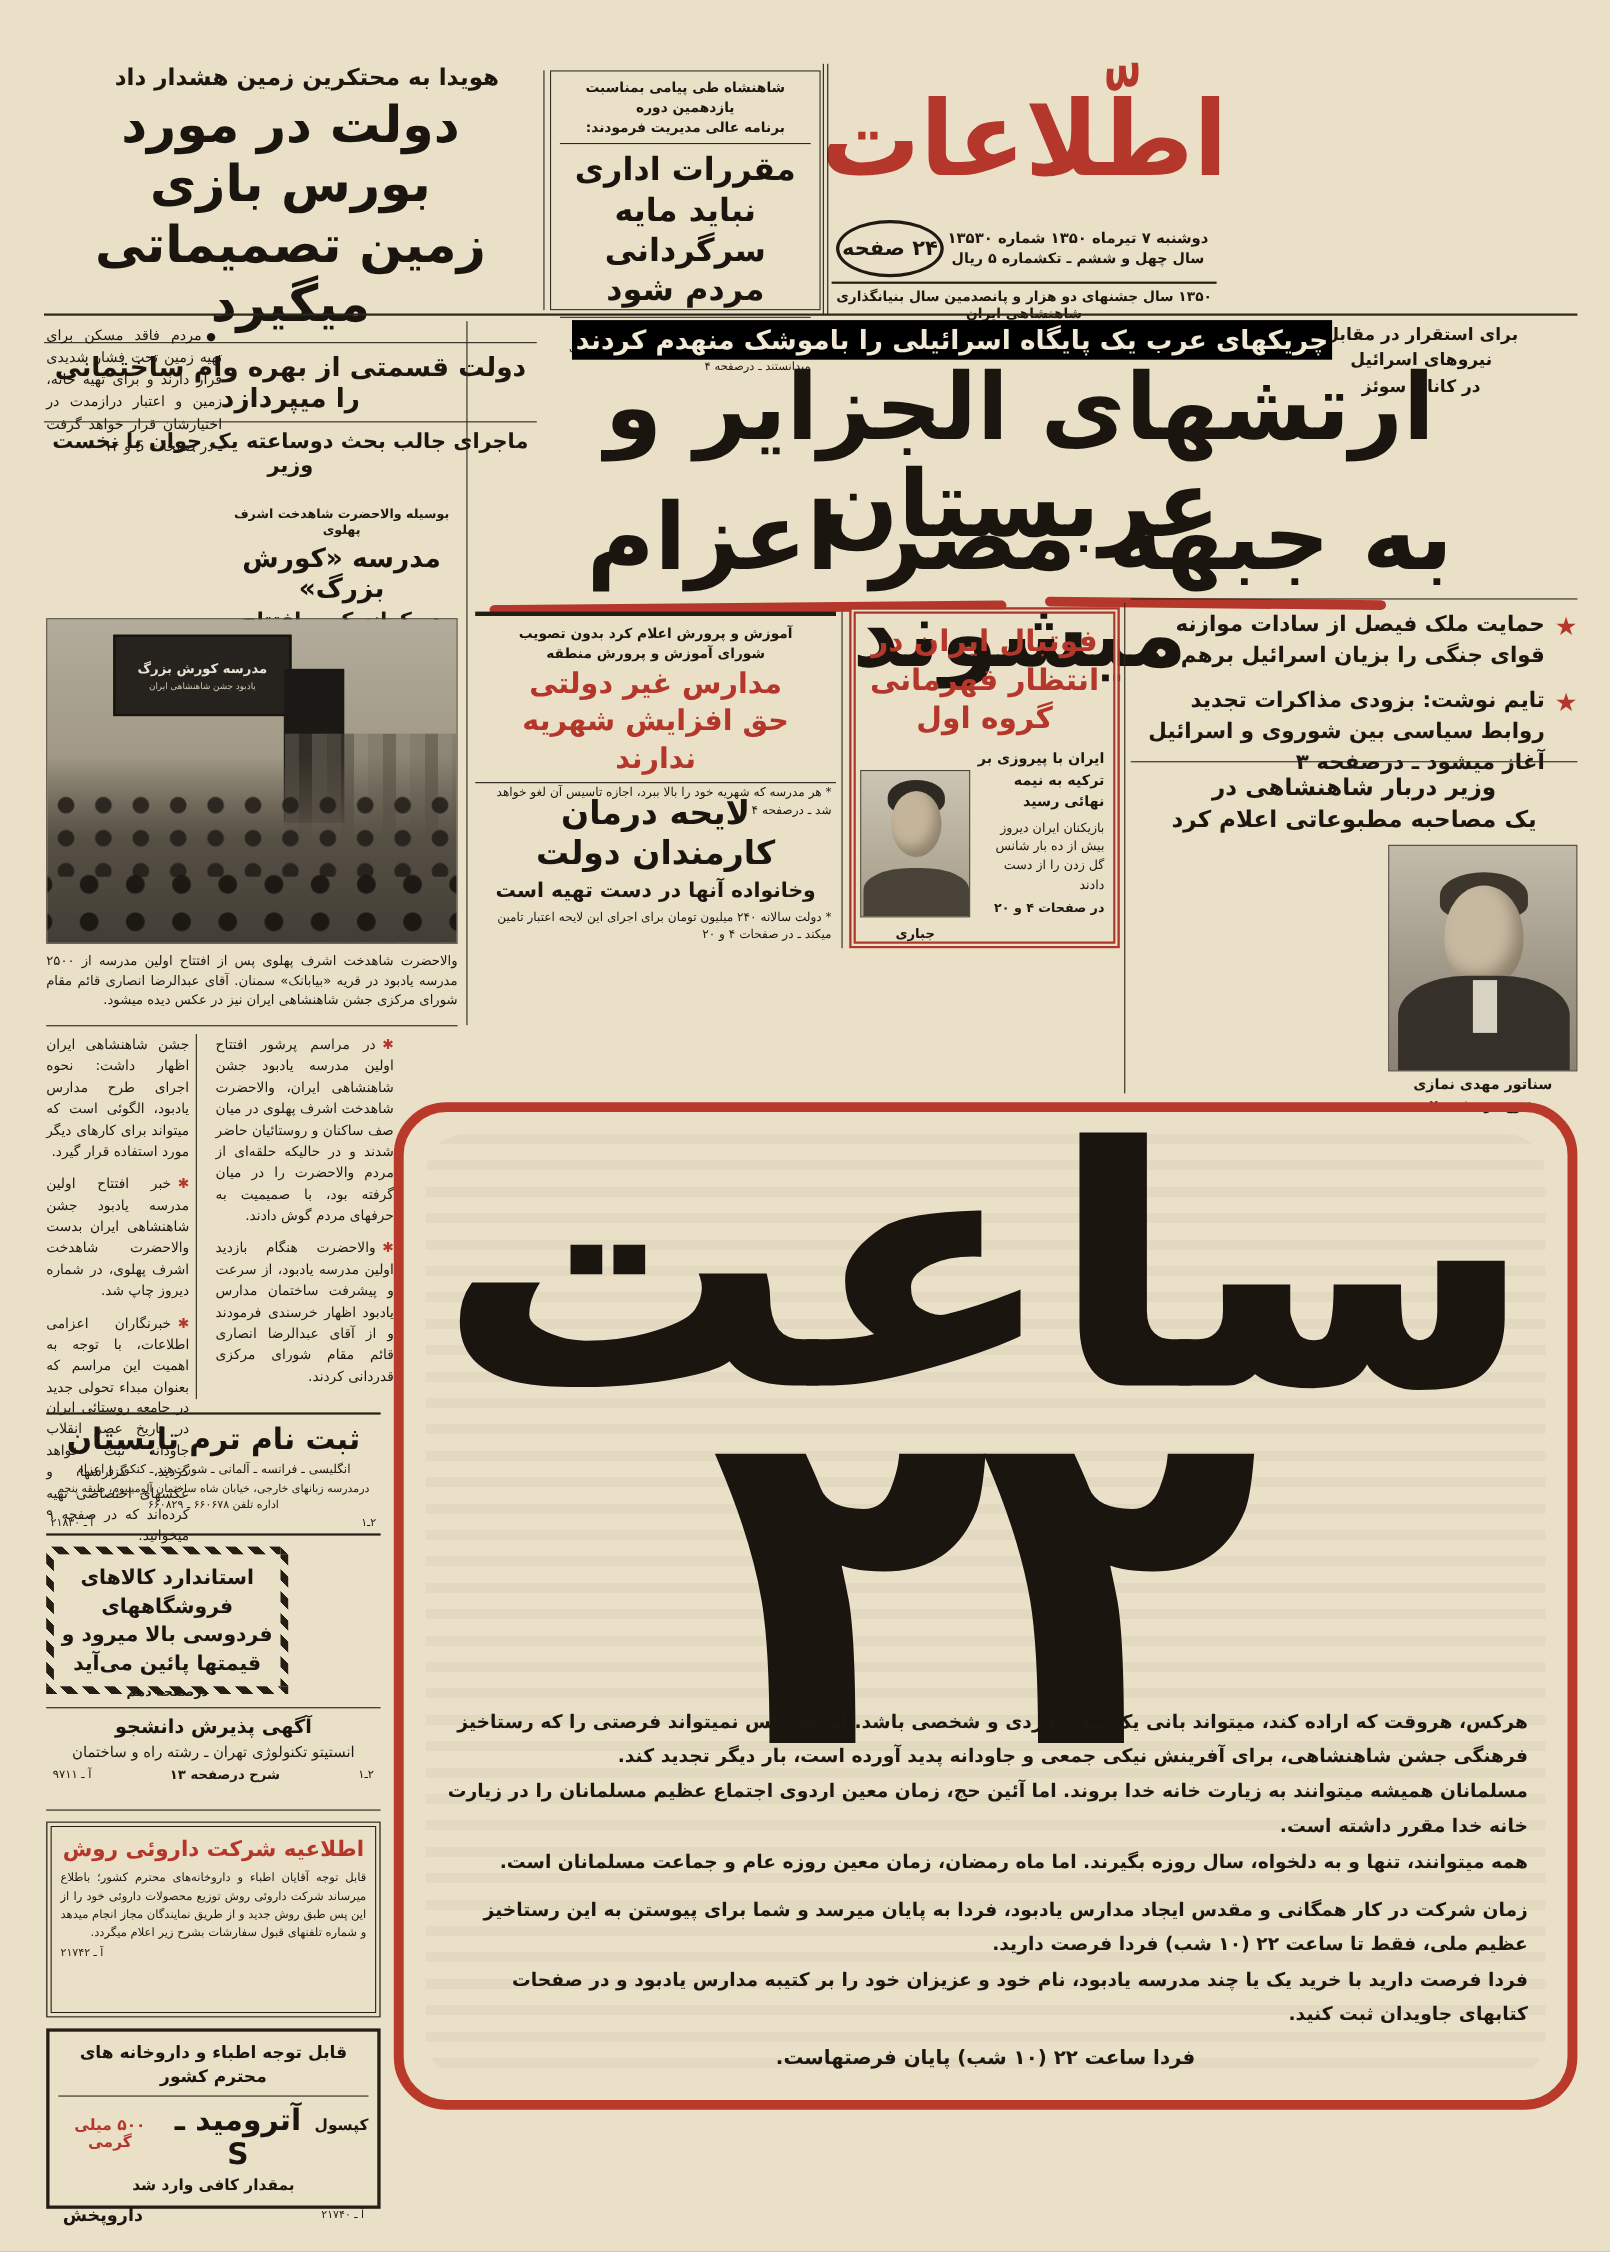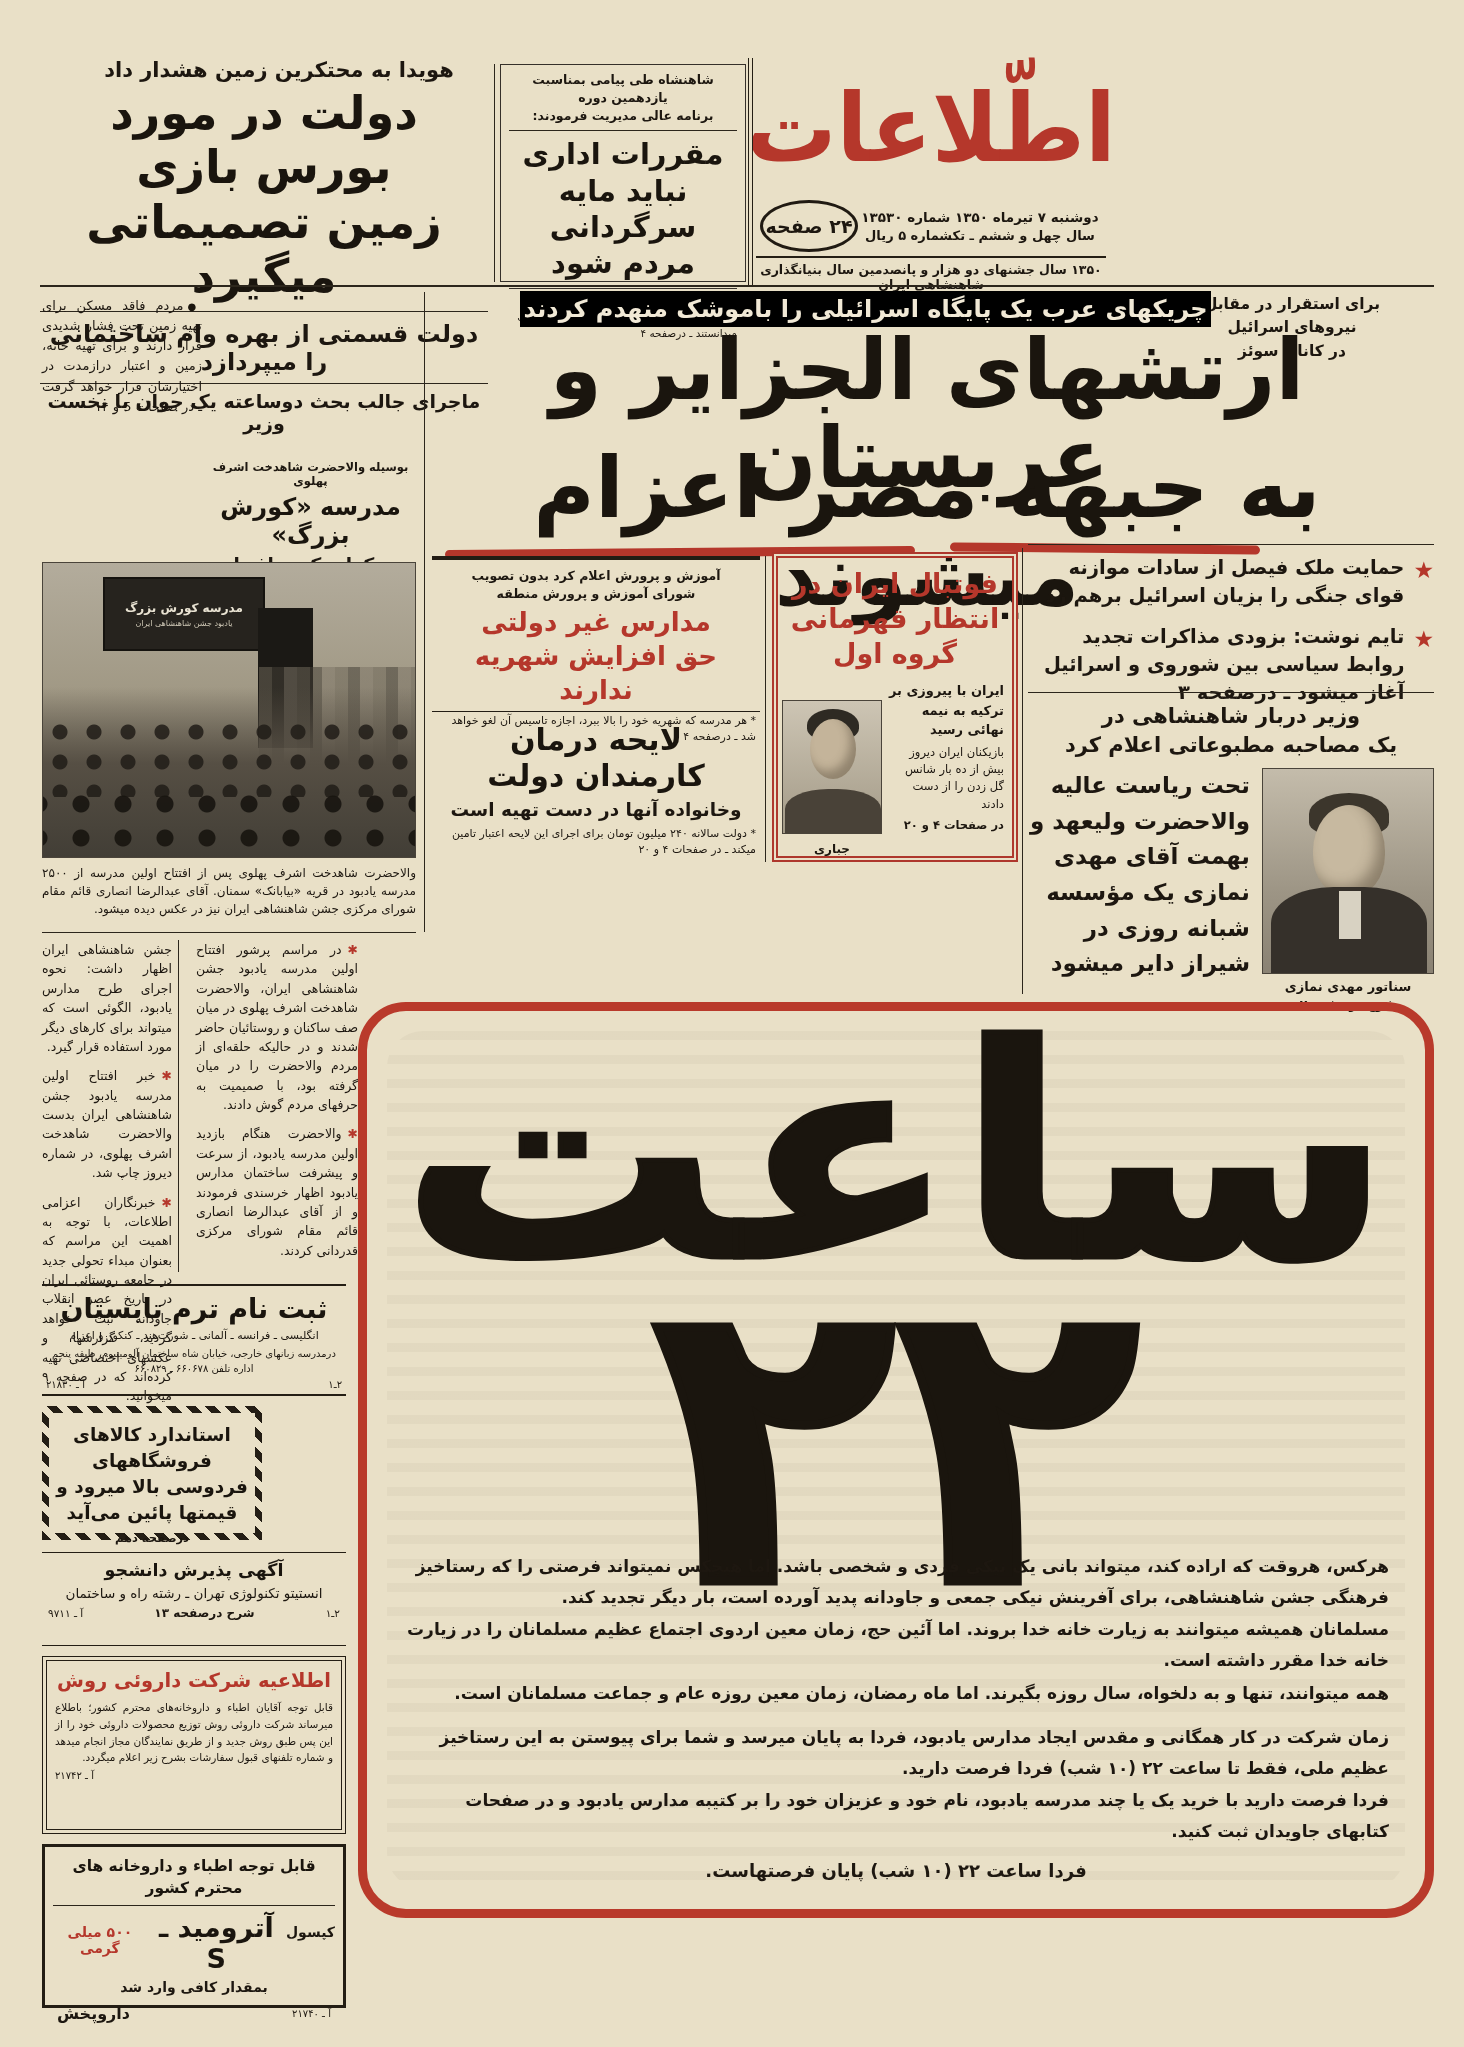--- a/index.html
+++ b/index.html
@@ -164,21 +164,20 @@
     <div style="flex:0 0 172px;">
       <div class="photo" style="position:relative;width:172px;height:206px;background:linear-gradient(180deg,#c4bcab,#9d9585 60%,#8a8273);display:block;">
         <div class="abs" style="left:46px;top:24px;width:80px;height:42px;background:#3c362c;border-radius:50% 50% 30% 30%;"></div>
         <div class="abs" style="left:50px;top:36px;width:72px;height:92px;background:#c7b9a0;border-radius:50% 50% 46% 46%;box-shadow:inset -8px -10px 14px rgba(70,60,45,.45);"></div>
         <div class="abs" style="left:8px;top:118px;width:156px;height:90px;background:#35302a;border-radius:40% 40% 0 0;"></div>
         <div class="abs" style="left:76px;top:122px;width:22px;height:48px;background:#d8d2c2;"></div>
       </div>
       <div class="b c" style="font-size:13px;margin-top:5px;">سناتور مهدی نمازی</div>
       <div class="b c" style="font-size:12.5px;margin-top:3px;">شرح درصفحه ۷</div>
     </div>
-    <div class="b r" style="flex:1;font-size:23px;line-height:1.55;padding-right:12px;">تحت ریاست عالیه والاحضرت ولیعهد و بهمت آقای مهدی نمازی یک مؤسسه شبانه روزی در شیراز دایر میشود</div>
   </div>
 
   <div class="abs" style="left:358px;top:1002px;width:1076px;height:916px;border:9px solid #b93a2b;border-radius:48px;text-align:center;">
     <div class="abs ghost" style="left:20px;top:20px;right:20px;bottom:20px;border-radius:36px;"></div>
     <div class="b ink" style="position:relative;font-size:296px;line-height:.92;margin-top:8px;transform:scaleX(1.08);-webkit-text-stroke:5px #1a150e;">ساعت</div>
     <div class="b ink" style="position:relative;font-size:400px;line-height:.8;margin-top:-8px;-webkit-text-stroke:9px #1a150e;">۲۲</div>
     <div class="abs b" style="left:36px;right:36px;bottom:22px;font-size:17px;line-height:1.8;text-align:right;">
       <p style="margin-bottom:2px;">هرکس، هروقت که اراده کند، میتواند بانی یک نیکی فردی و شخصی باشد. اما هیچکس نمیتواند فرصتی را که رستاخیز فرهنگی جشن شاهنشاهی، برای آفرینش نیکی جمعی و جاودانه پدید آورده است، بار دیگر تجدید کند.</p>
       <p style="margin-bottom:2px;">مسلمانان همیشه میتوانند به زیارت خانه خدا بروند. اما آئین حج، زمان معین اردوی اجتماع عظیم مسلمانان را در زیارت خانه خدا مقرر داشته است.</p>
       <p style="margin-bottom:14px;">همه میتوانند، تنها و به دلخواه، سال روزه بگیرند. اما ماه رمضان، زمان معین روزه عام و جماعت مسلمانان است.</p>

